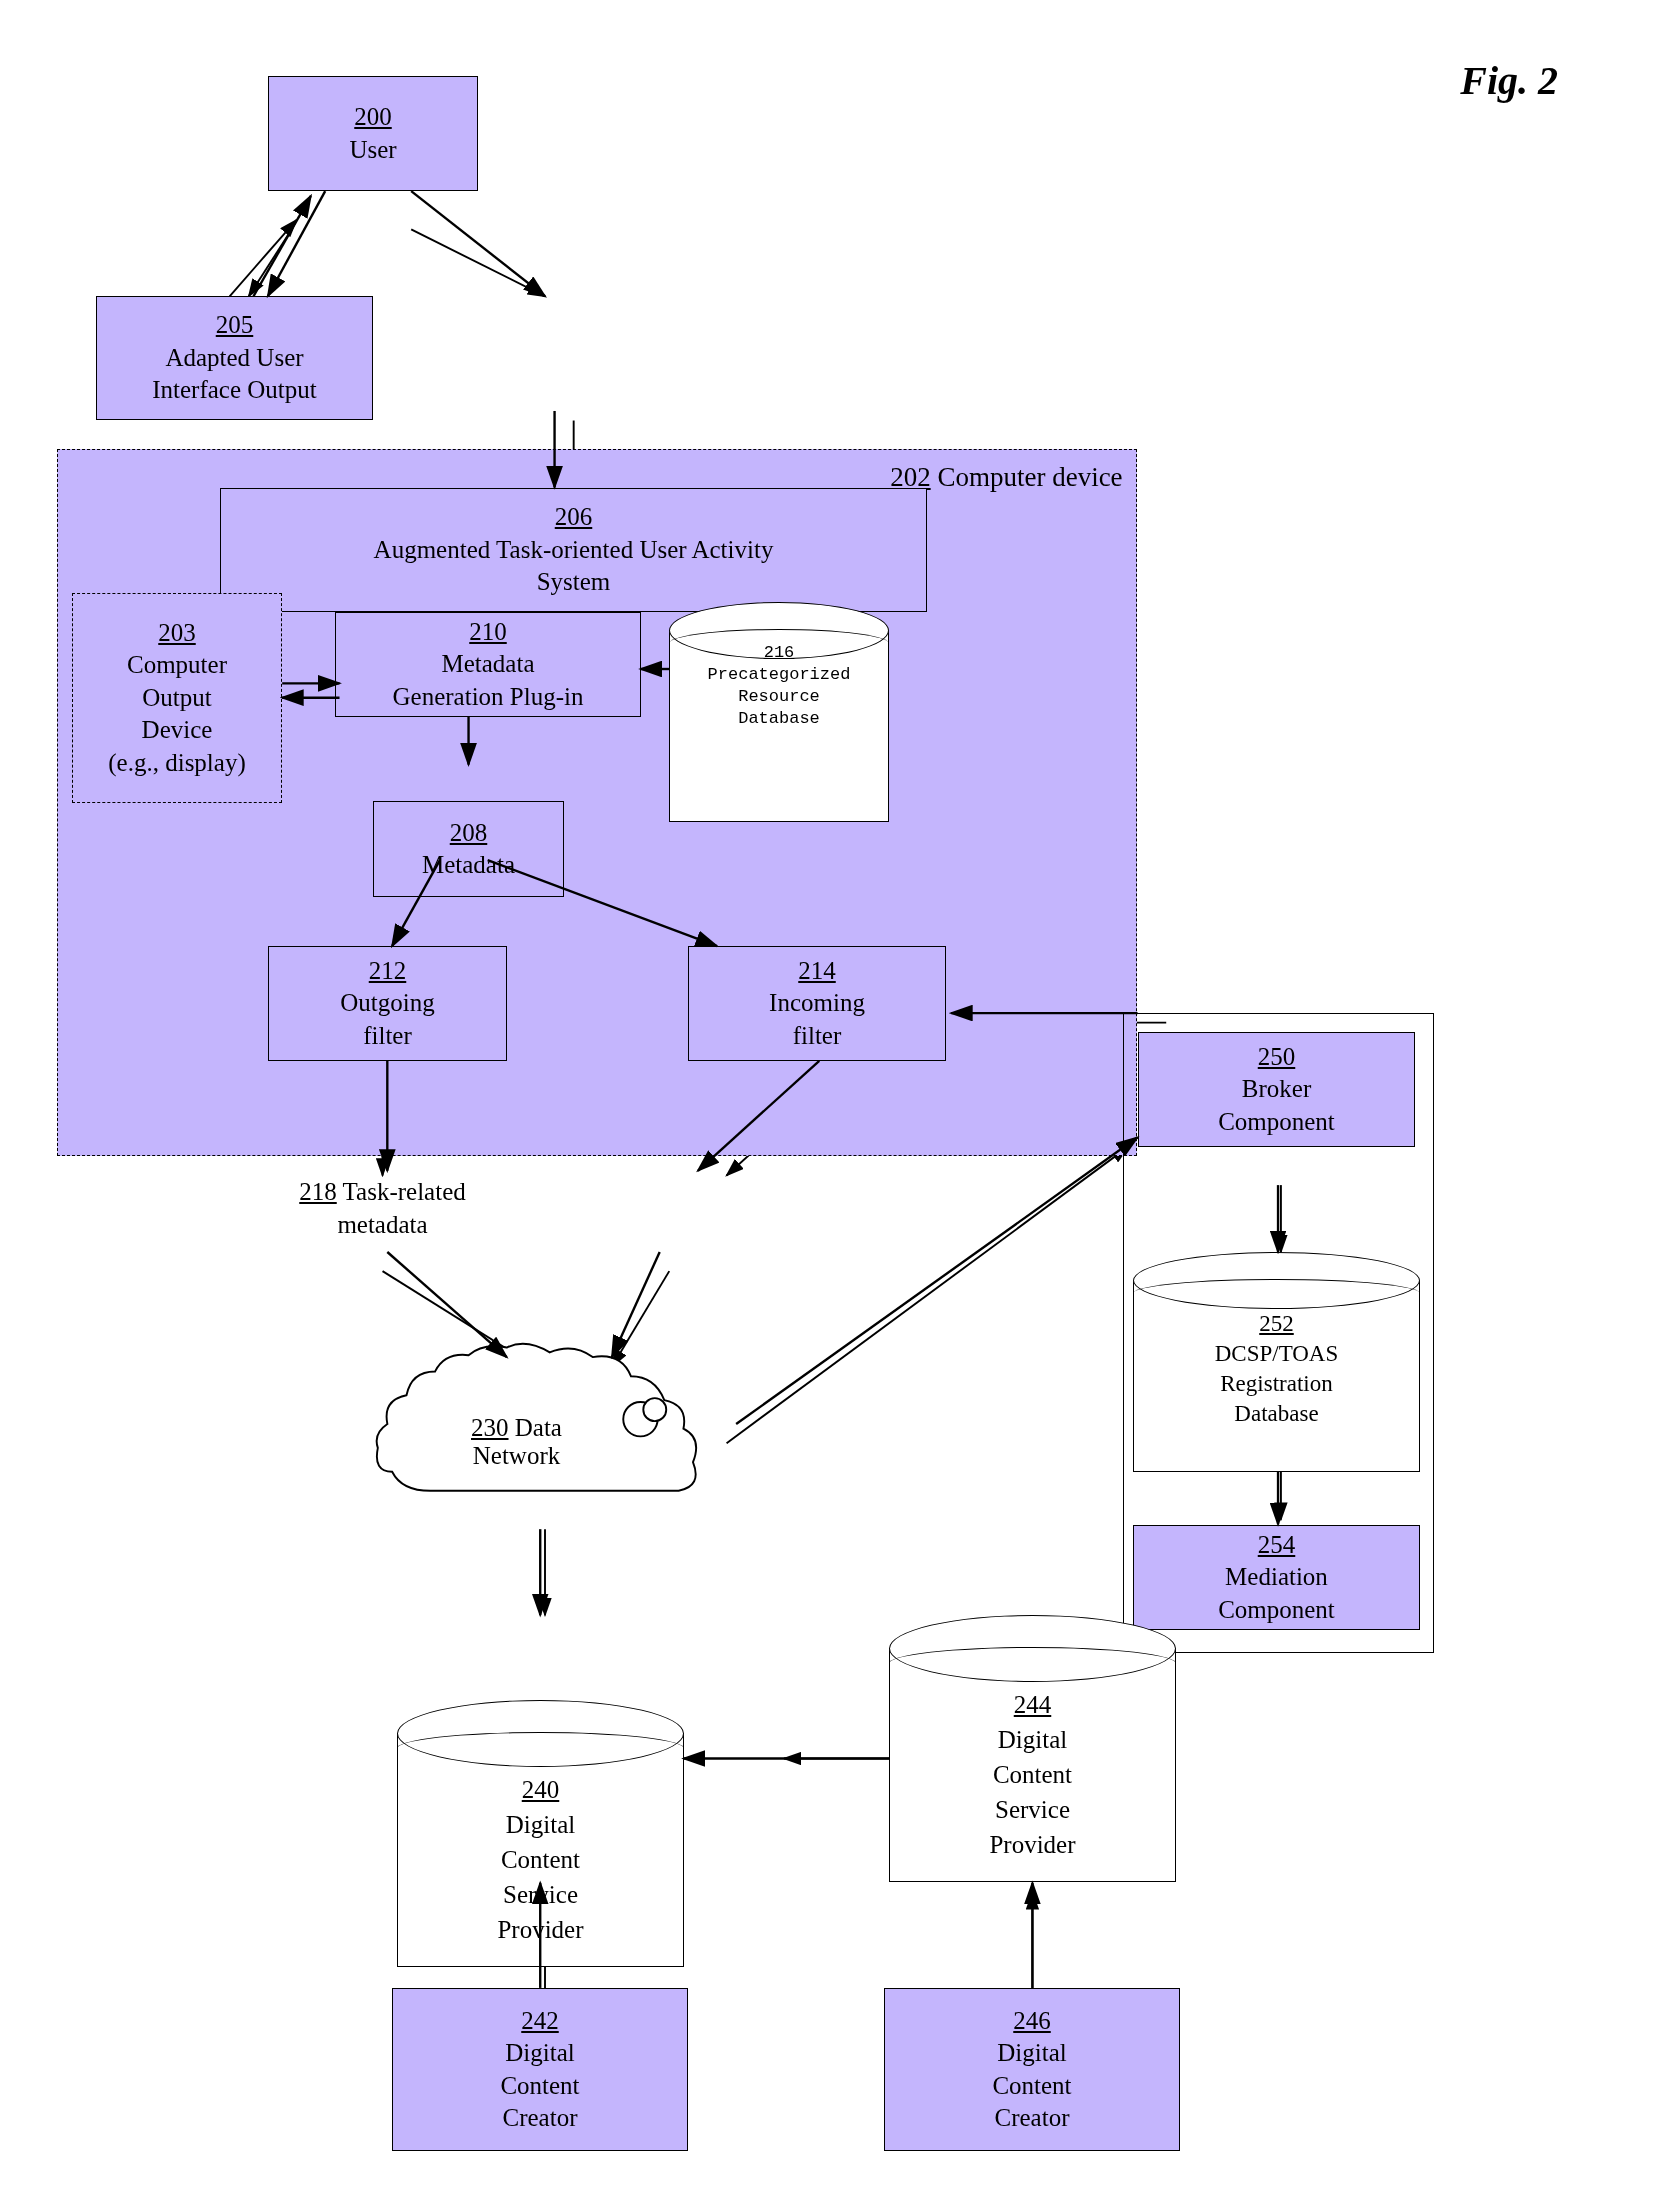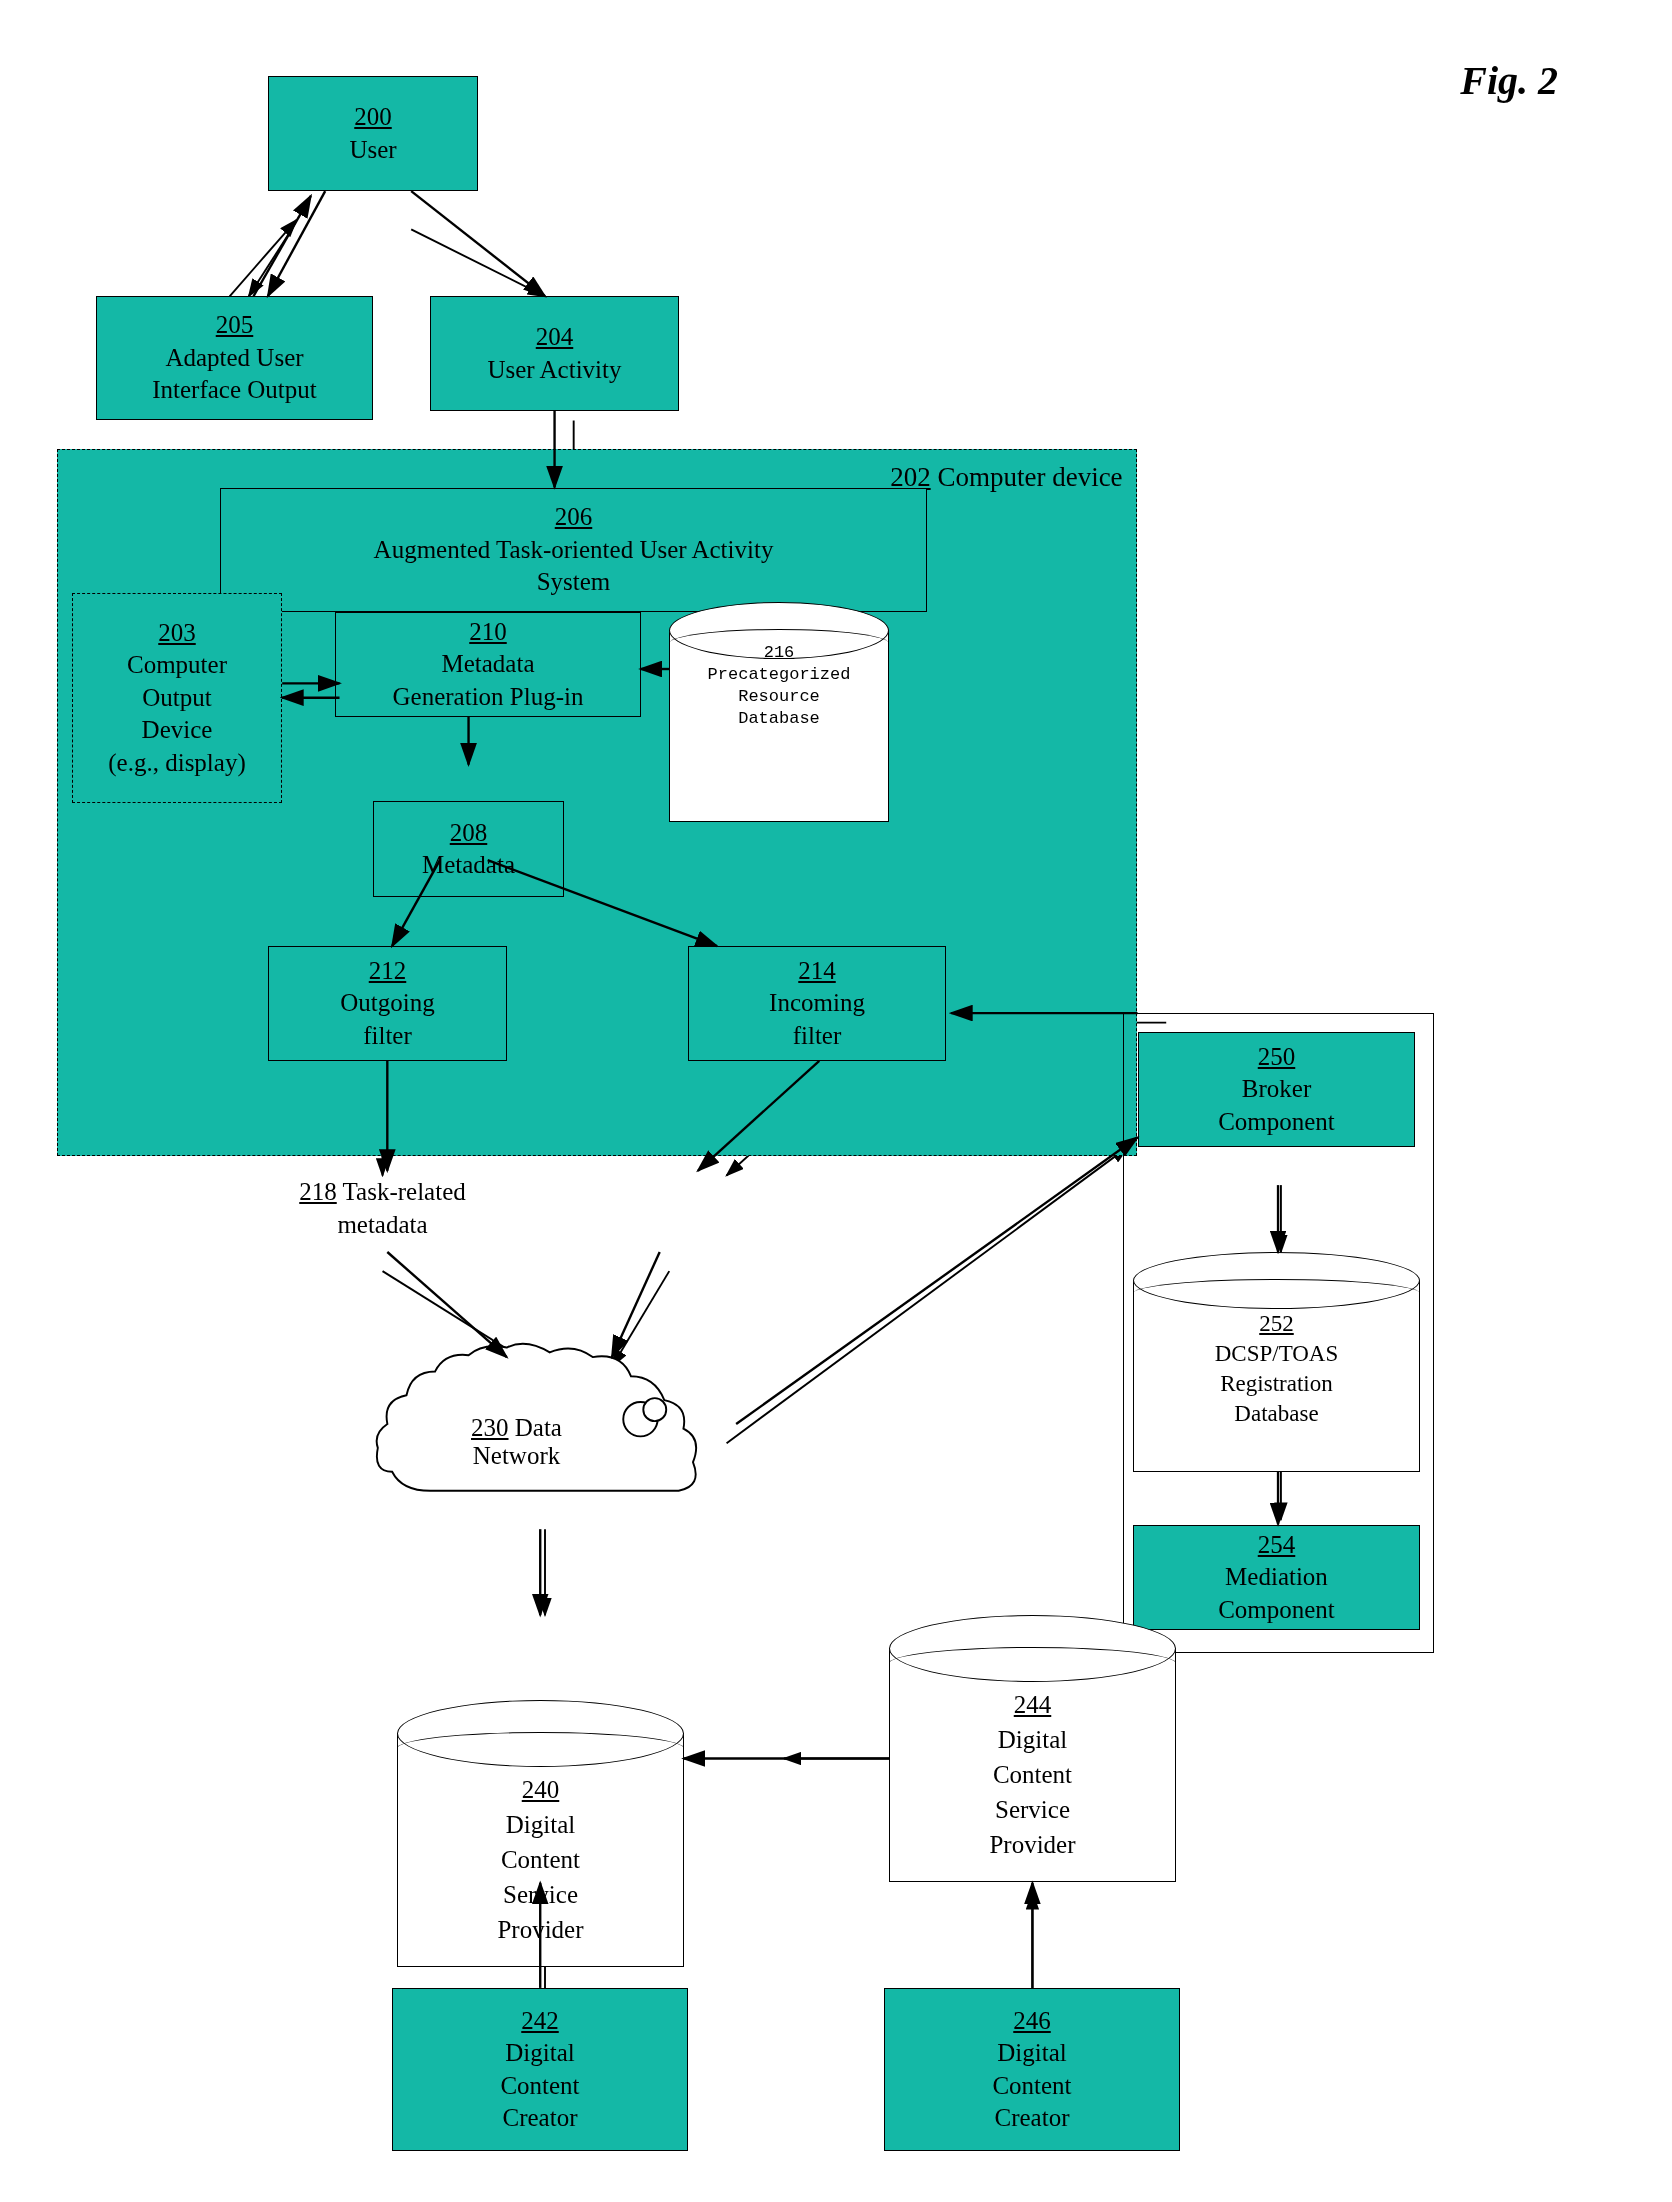--- a/index.html
+++ b/index.html
@@ -25,21 +25,21 @@
       right: 115px;
       font-size: 40px;
       font-style: italic;
       font-weight: bold;
     }
 
     
     .box {
       position: absolute;
       border: 1.9px solid black;
-      background: #14b8a6;
+      background: #c4b5fd;
       text-align: center;
       display: flex;
       align-items: center;
       justify-content: center;
       flex-direction: column;
       font-size: 25px;
       line-height: 1.3;
       padding: 7.6px;
     }
 
@@ -142,24 +142,20 @@
   <div class="box" style="left:268px; top:76px; width:210px; height:115px;">
     <span class="underline">200</span>
     <span>User</span>
   </div>
 
   <div class="box" style="left:96px; top:296px; width:277px; height:124px;">
     <span class="underline">205</span>
     <span>Adapted User<br>Interface Output</span>
   </div>
 
-  <div class="box" style="left:430px; top:296px; width:249px; height:115px;">
-    <span class="underline">204</span>
-    <span>User Activity</span>
-  </div>
 
   <div class="box box-dashed" style="left:57px; top:449px; width:1080px; height:707px; align-items:flex-start; justify-content:flex-start; padding:9.6px 13.4px;">
     <span style="align-self:flex-end; font-size:27px;">
       <span class="underline">202</span>
       <span> Computer device</span>
     </span>
   </div>
 
   <div class="box" style="left:220px; top:488px; width:707px; height:124px;">
     <span class="underline">206</span>

